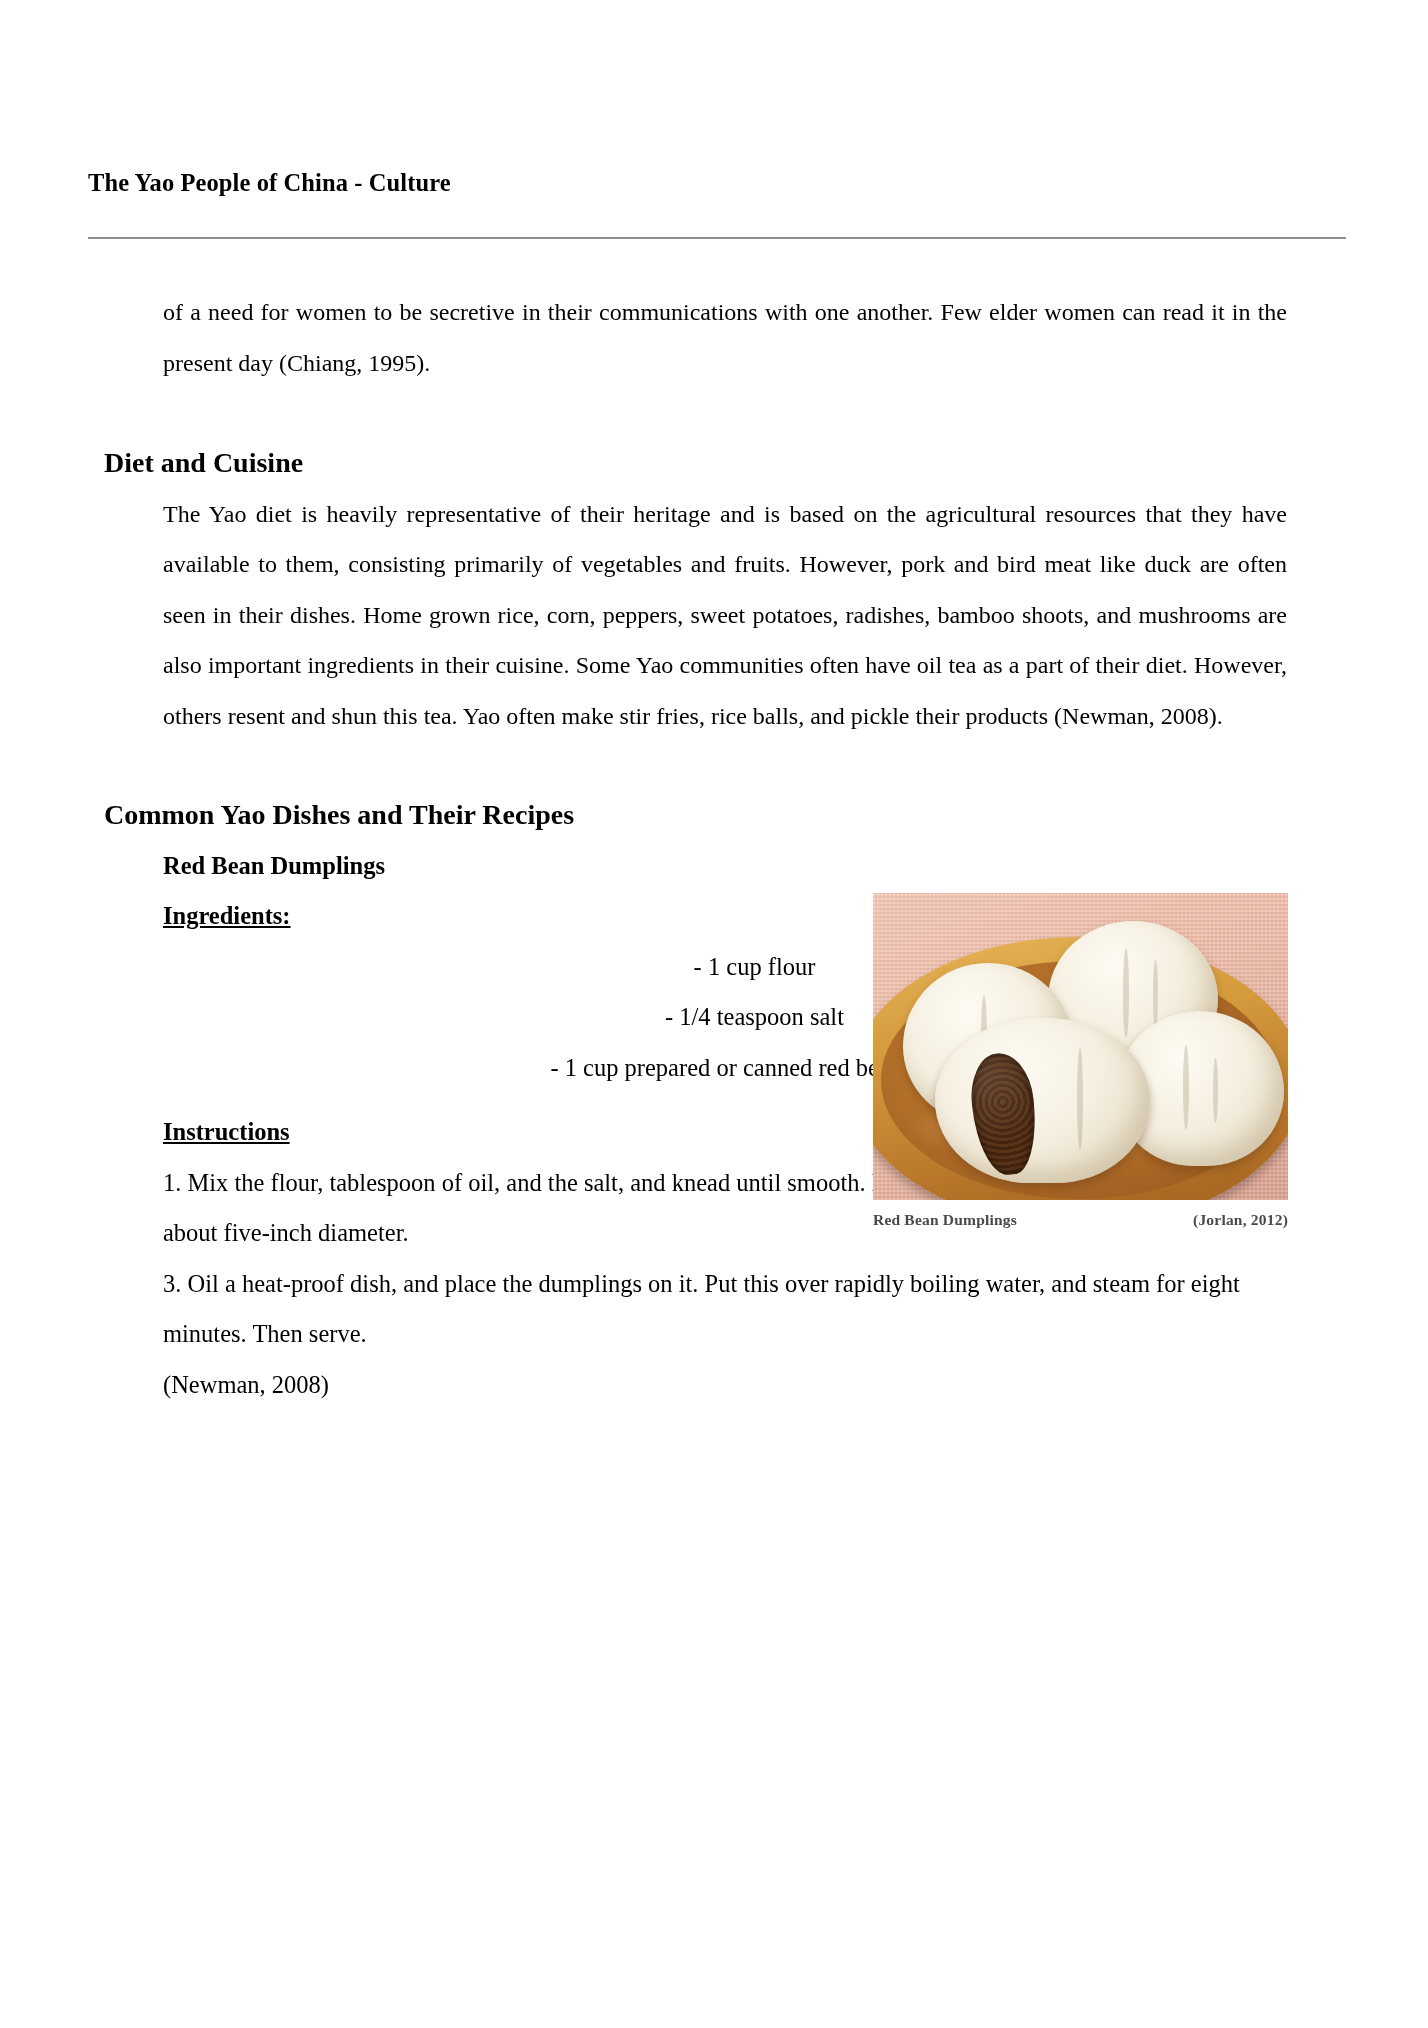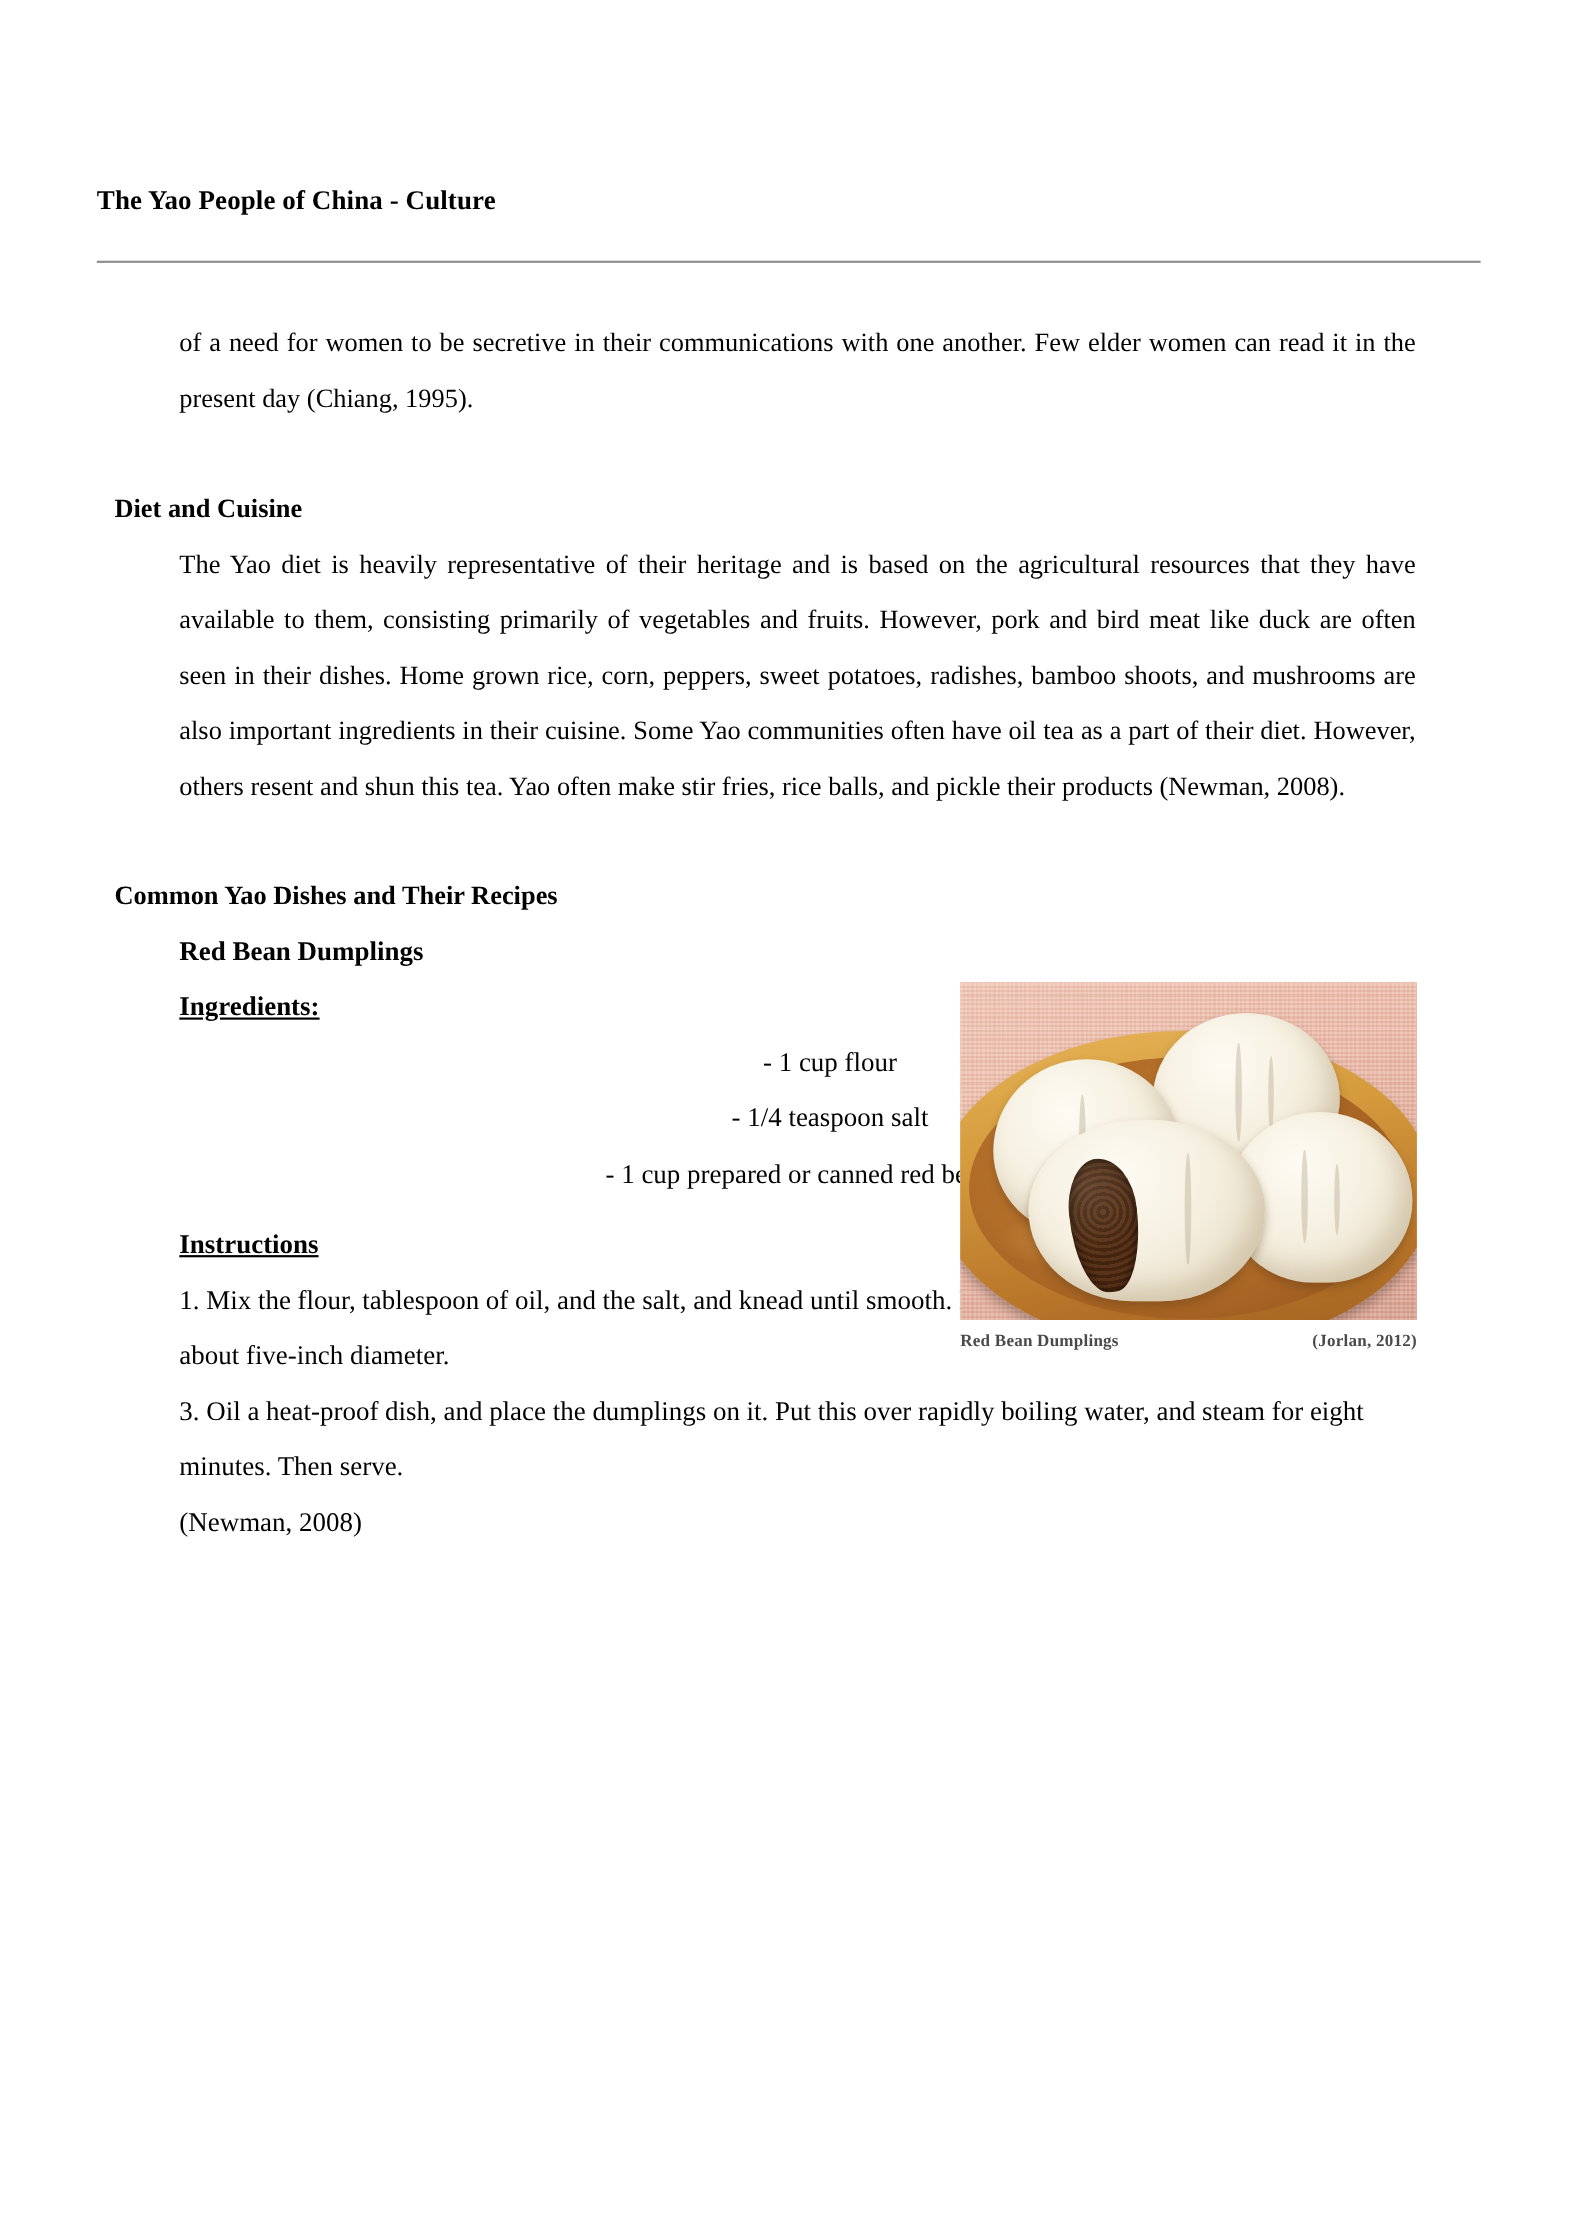--- a/index.html
+++ b/index.html
@@ -68,21 +68,21 @@
 
   .para.flow {
     text-indent: 0;
   }
 
   .spacer-lg { height: 50px; }
   .spacer-md { height: 49px; }
   .spacer-sm { height: 14px; }
 
   h2.section-heading {
-    font-size: 24px;
+    font-size: 28px;
     font-weight: bold;
     margin: 0;
     padding: 0;
     line-height: 50.5px;
     text-align: left;
   }
 
   h3.sub-heading {
     font-size: 24.5px;
     font-weight: bold;

